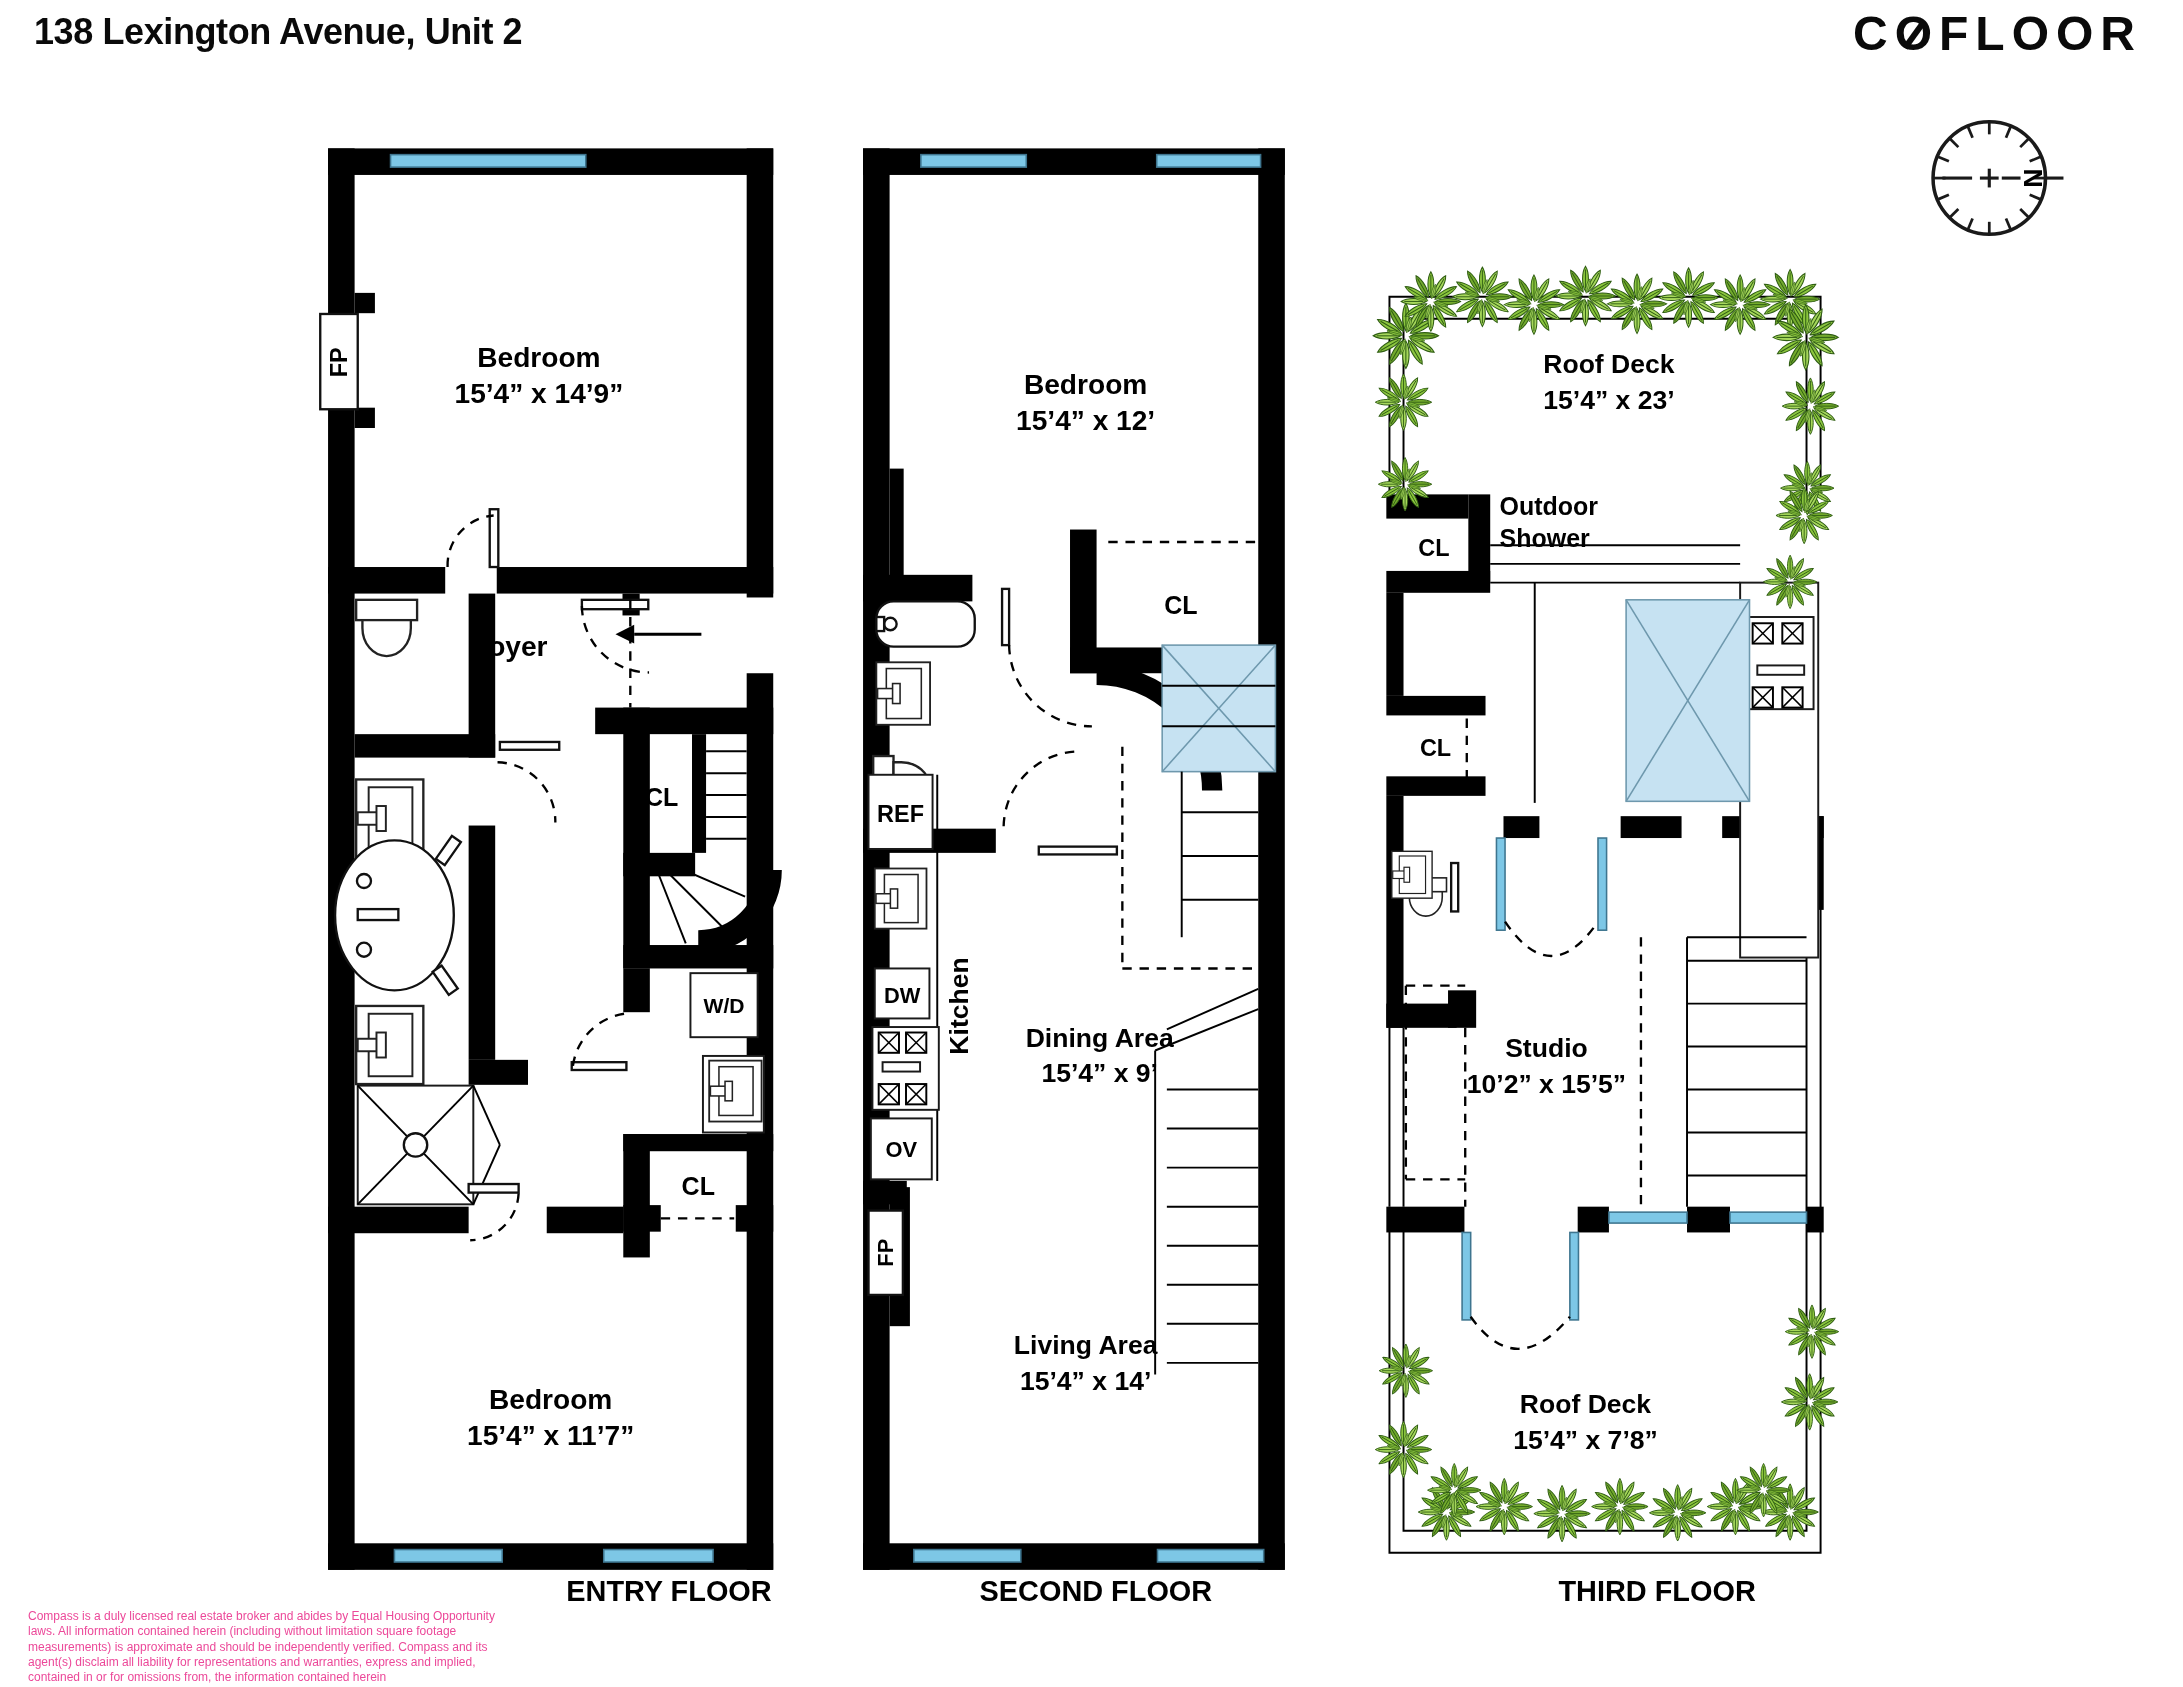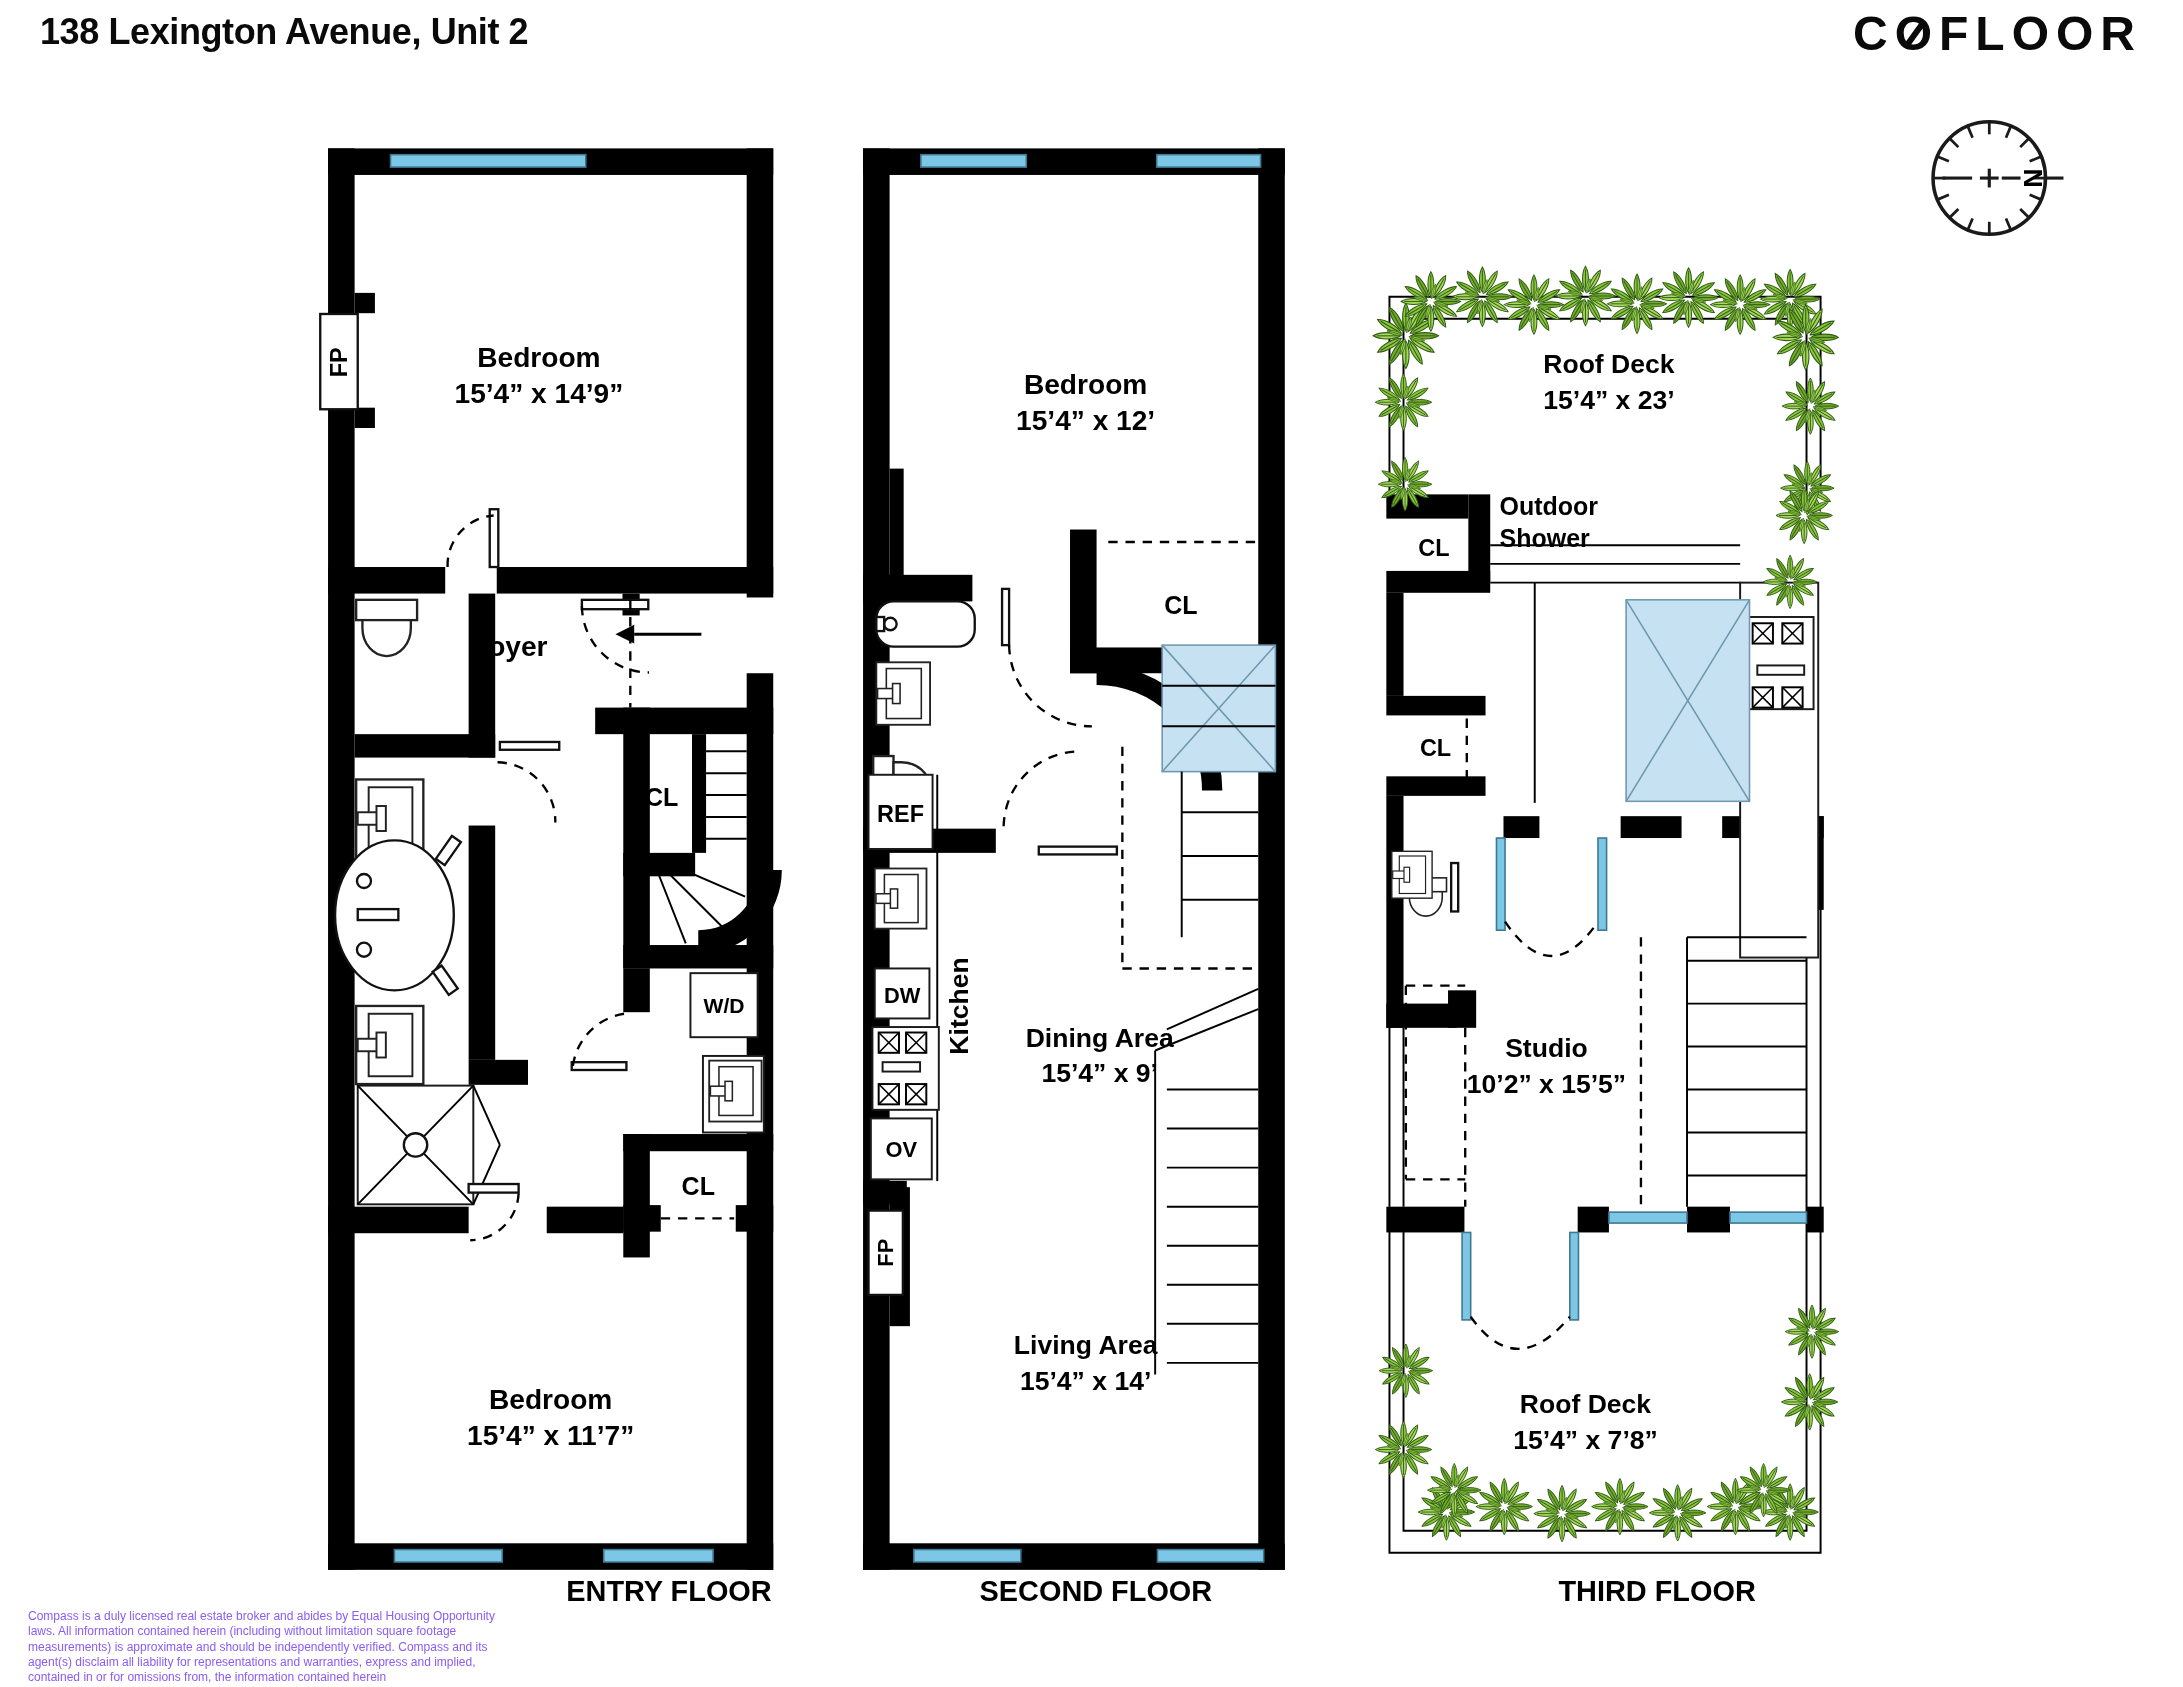--- a/index.html
+++ b/index.html
@@ -1,21 +1,21 @@
 <!DOCTYPE html>
 <html style="font-size:12.5px"><head>
 <meta charset="utf-8">
 <style>
   html,body{margin:0;padding:0;background:#fff;}
   body{width:2183px;height:1687px;position:relative;font-family:"Liberation Sans",sans-serif;overflow:hidden;}
-  .page-title{position:absolute;left:40px;top:11px;font-size:36px;font-weight:bold;color:#0a0a0a;letter-spacing:-0.4px;white-space:nowrap;}
+  .page-title{position:absolute;left:34px;top:11px;font-size:36px;font-weight:bold;color:#0a0a0a;letter-spacing:-0.4px;white-space:nowrap;}
   .logo{position:absolute;right:41px;top:6.2px;display:flex;align-items:center;font-size:48px;font-weight:700;color:#0a0a0a;letter-spacing:7px;}
   .o-slash{position:relative;display:inline-block;}
   .o-slash::after{content:"";position:absolute;left:44%;top:52%;width:5.5px;height:31px;background:#0a0a0a;transform:translate(-50%,-50%) rotate(36deg);}
-  .disclaimer{position:absolute;left:28px;top:1609px;width:488px;font-size:12px;line-height:1.28;color:#8b5cf6;}
+  .disclaimer{position:absolute;left:28px;top:1609px;width:488px;font-size:12px;line-height:1.28;color:#ec4899;}
   svg{position:absolute;left:0;top:0;}
   .w{fill:#000;}
   .f{fill:#fff;stroke:#111;stroke-width:3;}
   .tf{fill:#fff;stroke:#1a1a1a;stroke-width:2.5;}
   .tl{stroke:#000;stroke-width:2.5;fill:none;}
   .d{stroke:#000;stroke-width:3;fill:none;stroke-dasharray:12 10;}
   .win{fill:#7dc7e6;stroke:#3e758f;stroke-width:2;}
   .sky{fill:#c6e2f2;stroke:#6e98ad;stroke-width:2;}
   .skl{stroke:#6e98ad;stroke-width:2;fill:none;}
   text{font-family:"Liberation Sans",sans-serif;font-weight:bold;fill:#000;}

